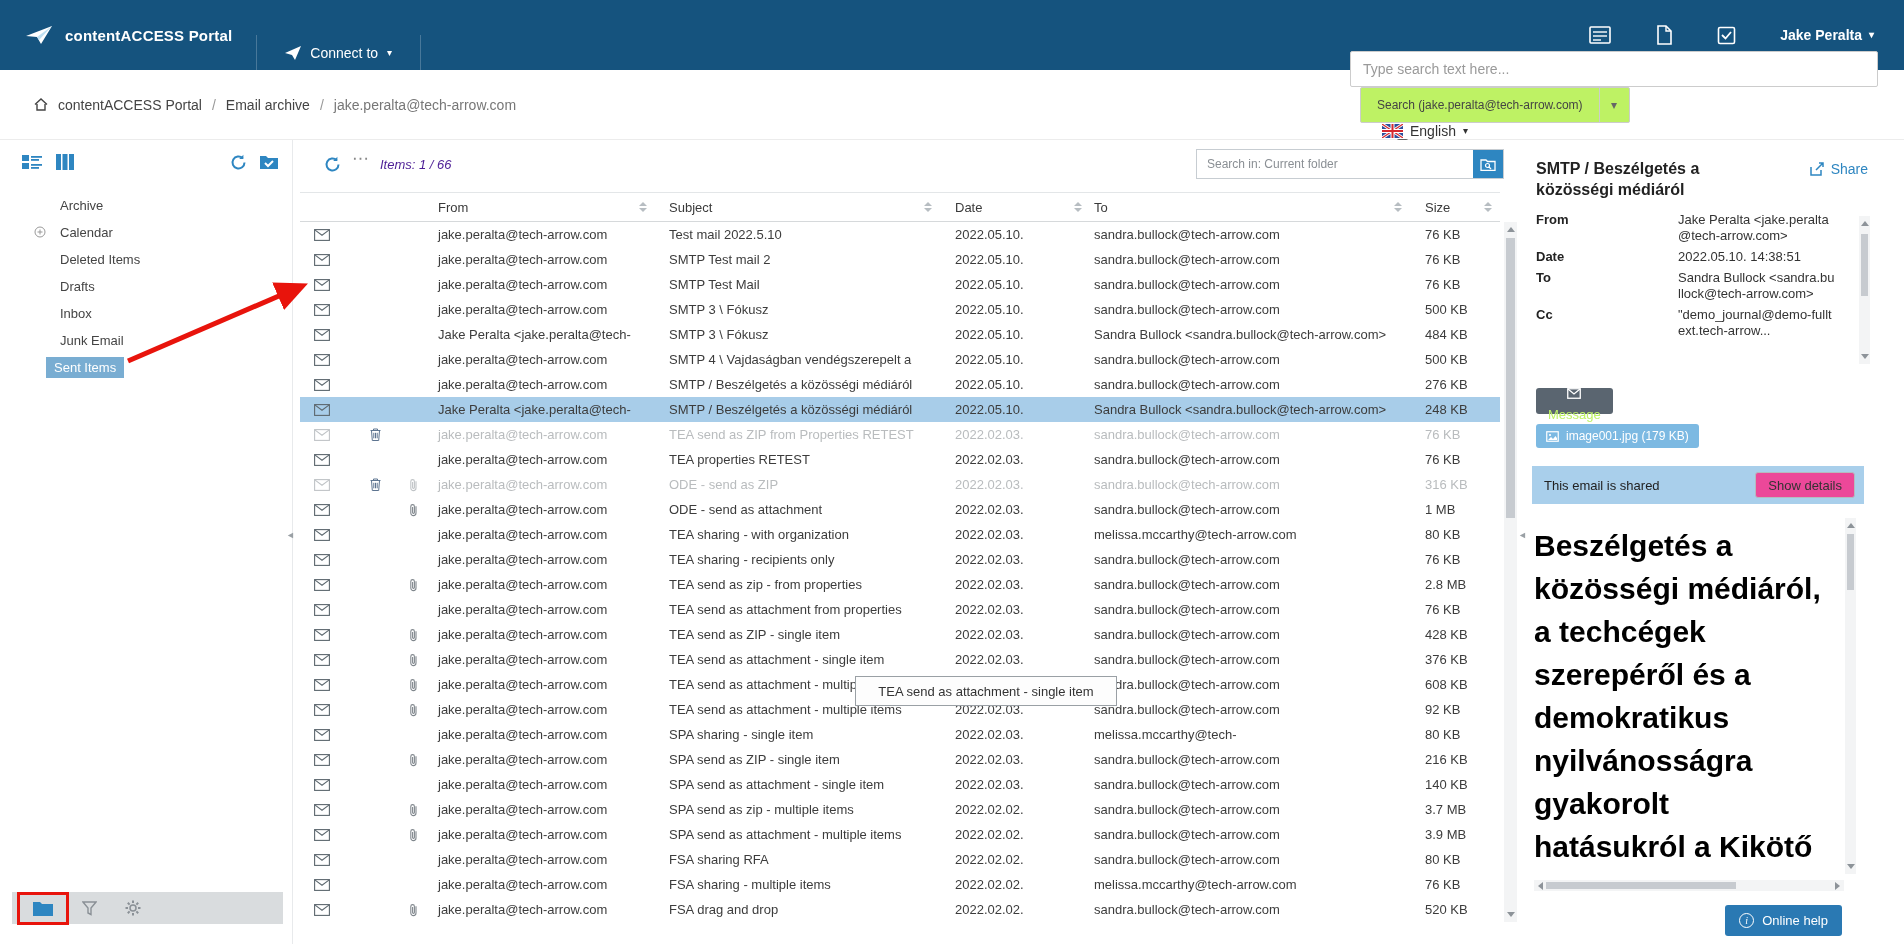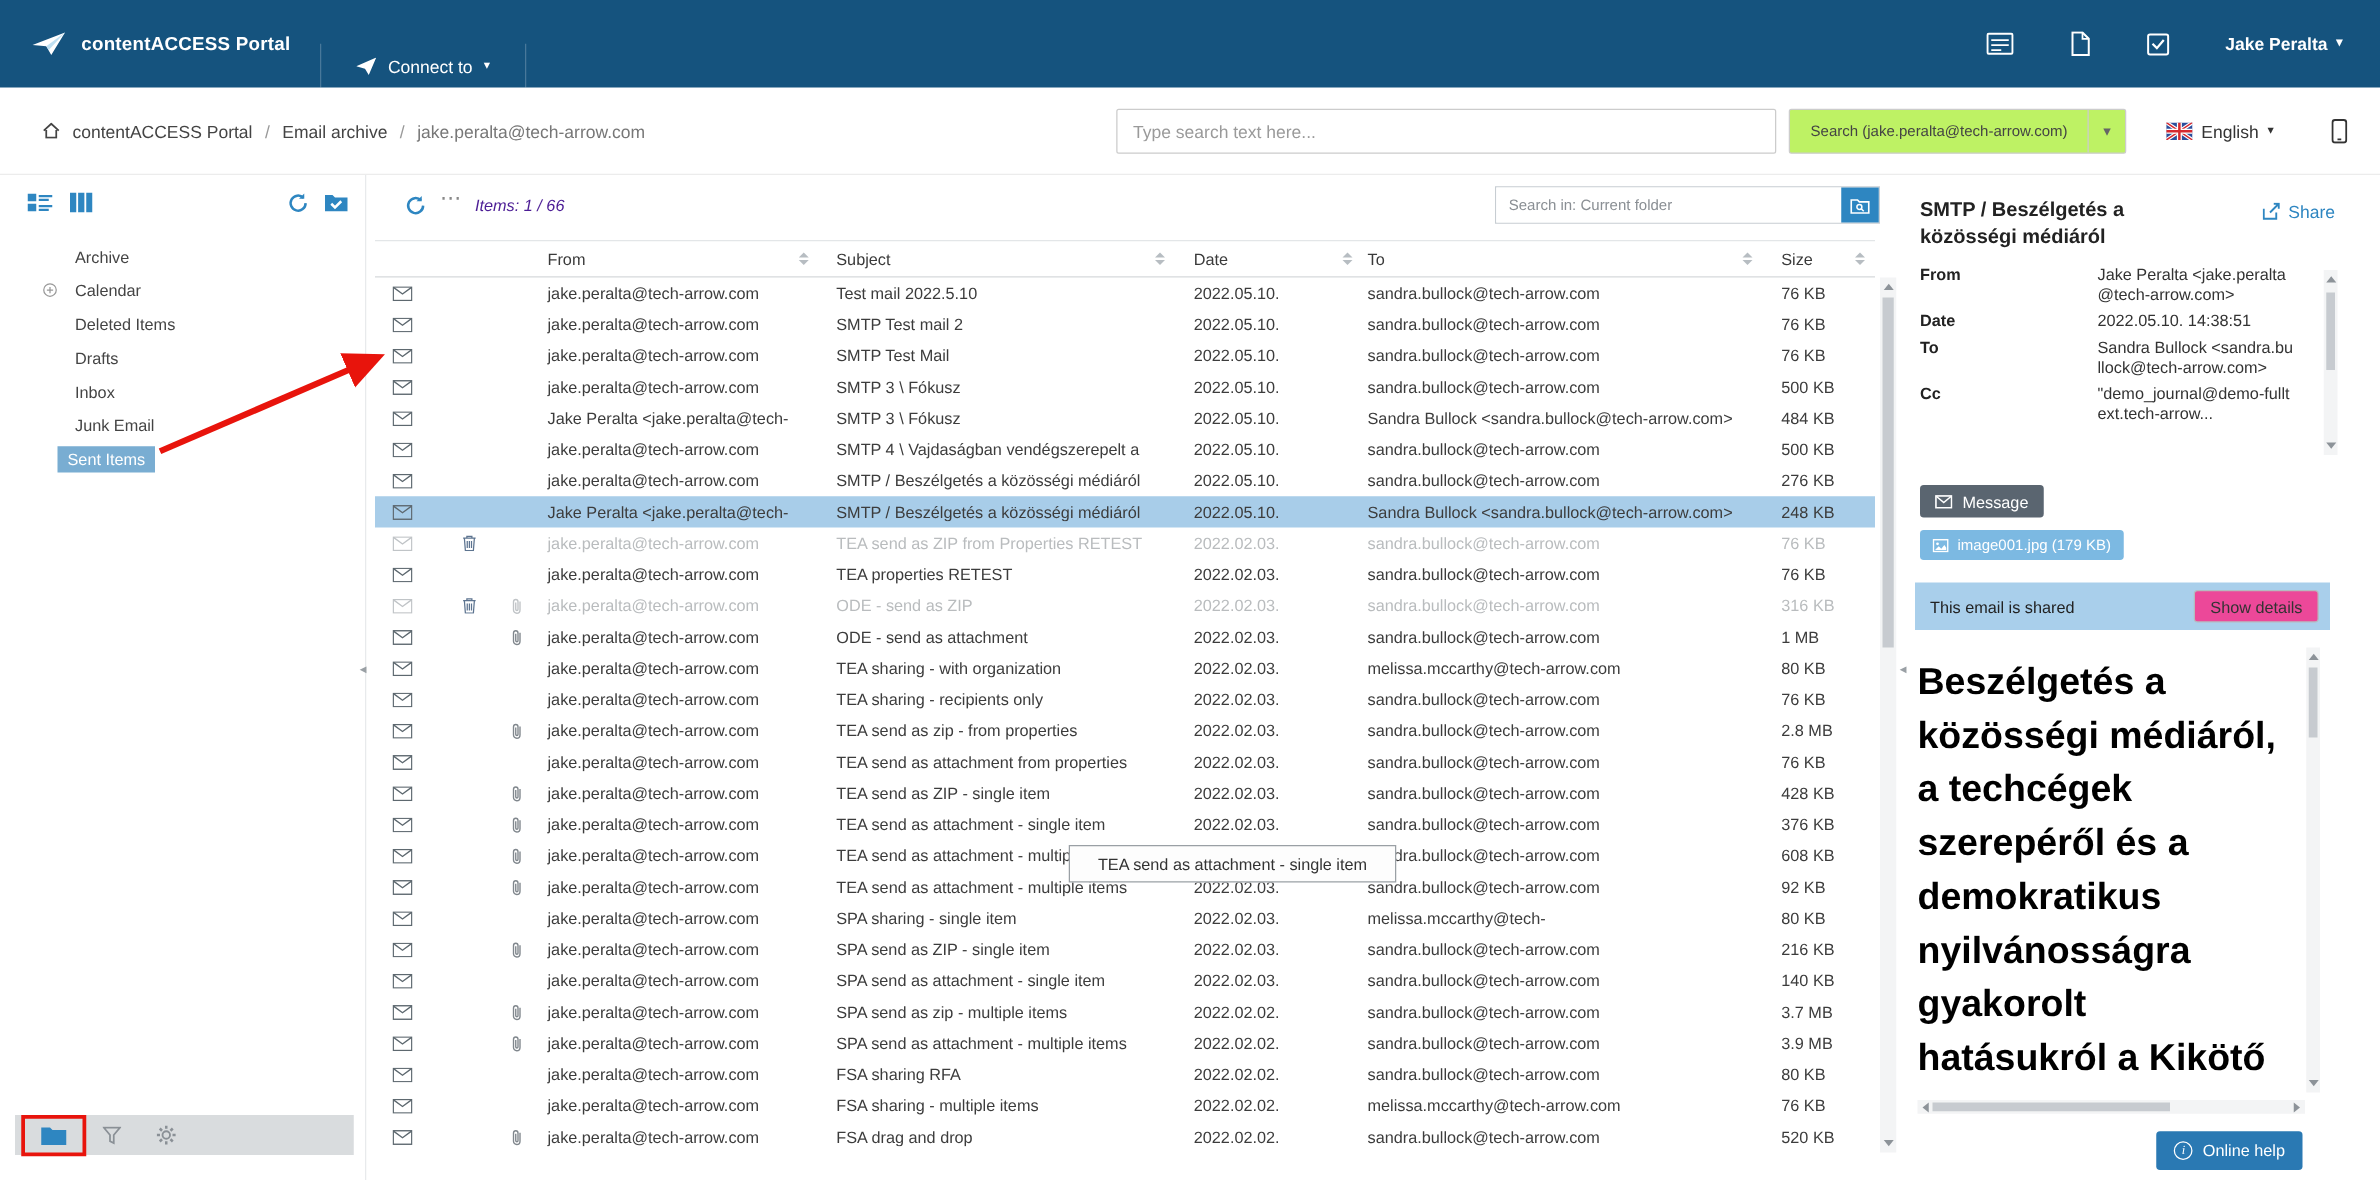--- a/index.html
+++ b/index.html
@@ -18,21 +18,21 @@
   .tb-icon{padding:0 22px;cursor:pointer;display:flex;align-items:center;height:100%;}
   .user{display:flex;align-items:center;gap:7px;font-size:14px;font-weight:600;margin-left:22px;cursor:pointer;}
   .caret{font-size:10px;line-height:1;}
 
   
   .crumb-bar{height:70px;display:flex;align-items:center;padding:0 26px 0 34px;border-bottom:1px solid #ececec;}
   .crumbs{display:flex;align-items:center;gap:10px;font-size:14px;color:#555;}
   .crumbs .lnk{color:#444;cursor:pointer;}
   .crumbs .sep{color:#999;}
   .crumbs .cur{color:#777;}
-  .search-area{margin-left:auto;display:flex;align-items:center;}
+  .search-area{margin-left:auto;display:flex;align-items:flex-start;flex-direction:column;}
   .search-input{width:528px;height:36px;border:1px solid #ccc;border-radius:2px;padding:0 12px;font-size:14px;color:#333;
                 font-family:"Liberation Sans",sans-serif;}
   .search-input::placeholder{color:#9a9a9a;}
   .search-btn{display:flex;align-items:stretch;height:36px;border:1px solid #ccc;border-radius:2px;background:#bef264;
               font-size:12px;color:#444;cursor:pointer;margin-left:10px;}
   .search-btn .main{padding:0 16px;display:flex;align-items:center;}
   .search-btn .split{width:30px;border-left:1px solid #ccc;display:flex;align-items:center;justify-content:center;color:#666;}
   .lang{display:flex;align-items:center;gap:7px;font-size:14px;color:#333;margin-left:32px;cursor:pointer;}
   .mobile{margin-left:46px;cursor:pointer;}
 
@@ -105,23 +105,23 @@
   
   .preview{position:absolute;left:1526px;top:0;width:352px;height:100%;font-size:13px;}
   .pv-title{position:absolute;top:18px;left:10px;width:238px;font-size:16px;font-weight:700;color:#222;line-height:21px;}
   .pv-share{position:absolute;top:21px;right:10px;display:flex;align-items:center;gap:6px;color:var(--accent,#2e86c1);
             font-size:14px;cursor:pointer;}
   .pv-meta{position:absolute;top:72px;left:10px;width:300px;}
   .meta-row{display:flex;margin-bottom:5px;}
   .meta-label{width:142px;font-weight:700;color:#222;flex:none;}
   .meta-value{flex:1;color:#333;line-height:16px;word-break:break-all;}
   .pv-meta-scroll{right:8px;top:76px;width:11px;height:148px;}
-  .btn-message{position:absolute;top:248px;left:10px;height:26px;background:var(--btn-dark,#5a6570);color:#ffffff;border:none;
+  .btn-message{position:absolute;top:248px;left:10px;height:26px;background:var(--btn-dark,#5a6570);color:#bef264;border:none;
                border-radius:3px;display:inline-flex;align-items:center;gap:8px;padding:0 12px;font-size:13px;cursor:pointer;
-               font-family:"Liberation Sans",sans-serif;}
+               font-family:"Liberation Sans",sans-serif;flex-direction:column;}
   .chip-attachment{position:absolute;top:284px;left:10px;height:24px;background:var(--chip,#7cb9e2);color:#fff;
                    border-radius:3px;display:inline-flex;align-items:center;gap:7px;padding:0 10px;font-size:12px;cursor:pointer;}
   .pv-banner{position:absolute;top:326px;left:6px;right:14px;height:38px;background:var(--banner,#a9cfeb);display:flex;align-items:center;}
   .pv-banner-text{margin-left:12px;color:#222;}
   .btn-details{margin-left:auto;margin-right:9px;background:#ec4899;border:1px solid #b5babf;border-radius:3px;height:26px;
                padding:0 12px;font-size:13px;color:#333;cursor:pointer;font-family:"Liberation Sans",sans-serif;}
   .pv-body{position:absolute;top:376px;left:8px;width:316px;height:360px;overflow:hidden;padding-top:8px;}
   .body-line{font-size:30px;font-weight:700;color:#000;line-height:43px;white-space:nowrap;}
   .pv-body-vscroll{right:22px;top:378px;width:11px;height:356px;}
   .pv-body-hscroll{left:8px;right:34px;top:740px;height:11px;}

